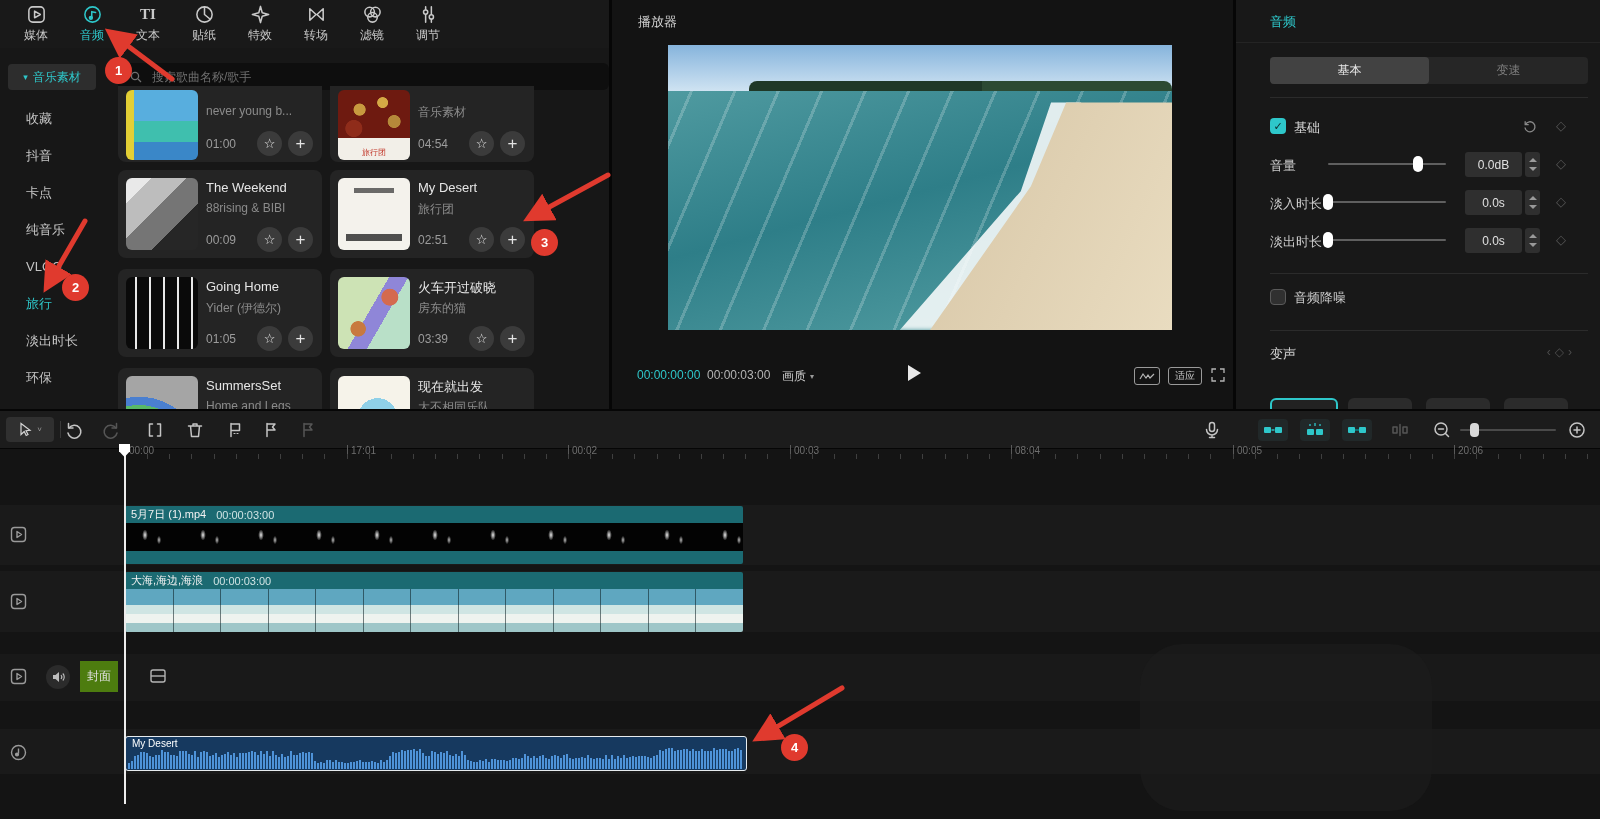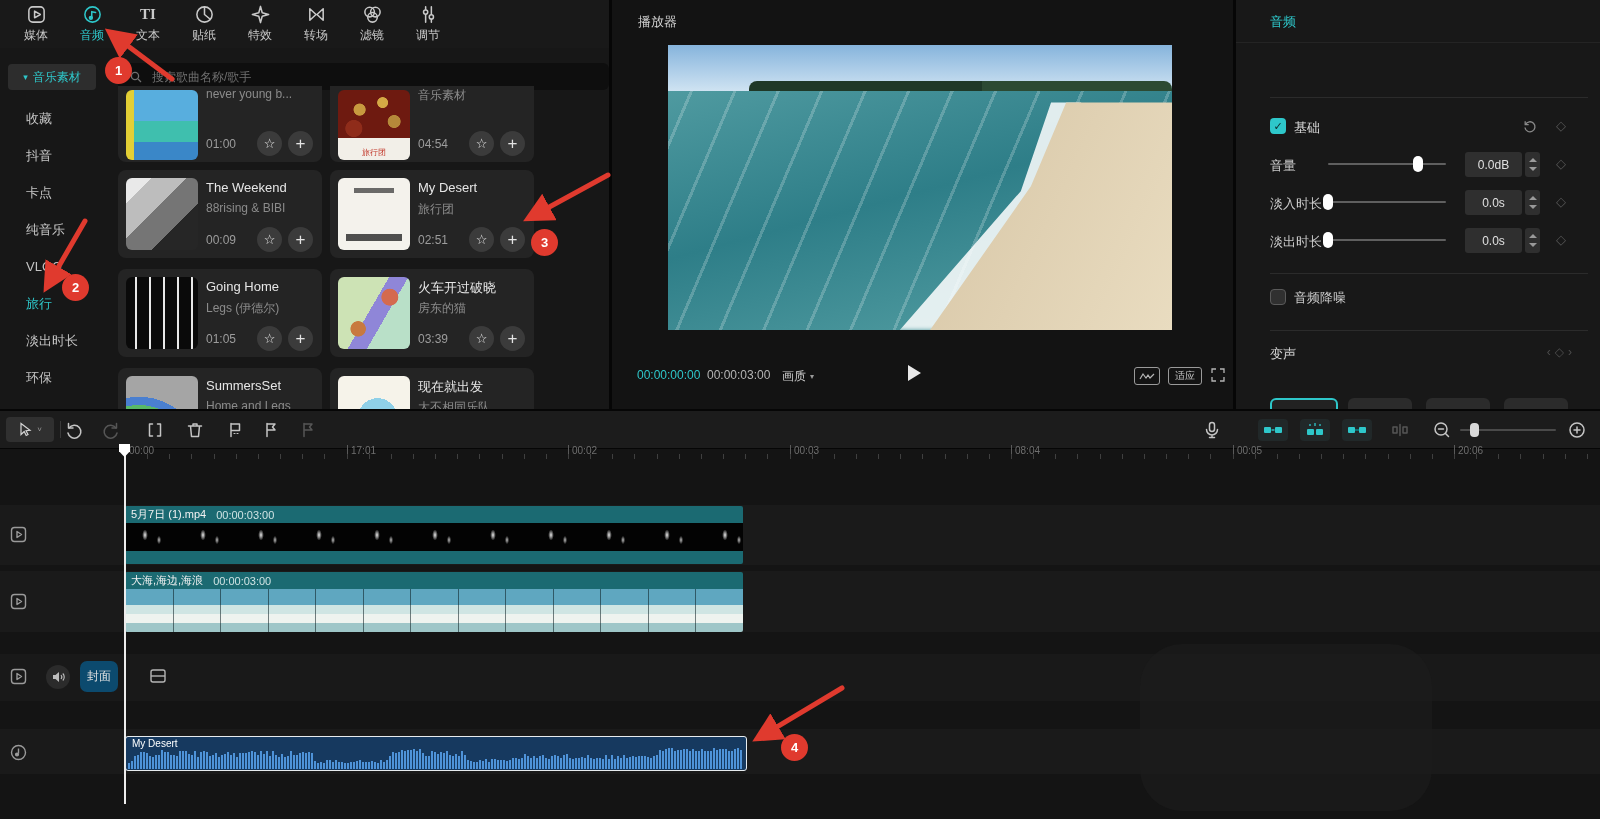--- a/index.html
+++ b/index.html
@@ -32,21 +32,21 @@
   .search input{background:transparent;border:none;outline:none;color:#bbb;font-size:12px;width:400px;font-family:inherit;}
   .search input::placeholder{color:#6f6f6f;}
 
   
   .song-card{position:absolute;width:204px;height:88px;background:#242424;border-radius:8px;}
   .song-card.clipped{height:76px;border-radius:0 0 8px 8px;}
   .thumb{position:absolute;left:8px;top:8px;width:72px;height:72px;border-radius:6px;overflow:hidden;}
   .clipped .thumb{top:4px;height:70px;}
   .s-title{position:absolute;left:88px;top:10px;width:108px;font-size:13px;color:#e6e6e6;white-space:nowrap;overflow:hidden;}
   .s-artist{position:absolute;left:88px;top:31px;width:108px;font-size:12px;color:#8b8b8b;white-space:nowrap;overflow:hidden;}
-  .clipped .s-artist{top:1px;}
+  .clipped .s-artist{top:18px;}
   .s-dur{position:absolute;left:88px;bottom:11px;font-size:12px;color:#9c9c9c;}
   .icon-btn{position:absolute;bottom:6px;width:25px;height:25px;border-radius:50%;background:#3b3b3b;color:#e3e3e3;display:flex;align-items:center;justify-content:center;font-size:13px;}
   .icon-btn.star{right:40px;}
   .icon-btn.plus{right:9px;font-size:17px;}
   .art-logo{position:absolute;left:50%;transform:translateX(-50%);bottom:2px;font-size:8px;color:#c13325;white-space:nowrap;}
   .art0{background:linear-gradient(90deg,#e3cf35 0 8px,rgba(0,0,0,0) 8px),linear-gradient(180deg,#58aede 0 45%,#3fbfae 45% 75%,#3a87c8 75%);}
   .art1{background:radial-gradient(circle at 30% 28%,#c89a3f 0 8%,rgba(0,0,0,0) 9%),radial-gradient(circle at 62% 18%,#d4a945 0 7%,rgba(0,0,0,0) 8%),radial-gradient(circle at 78% 45%,#b5893a 0 9%,rgba(0,0,0,0) 10%),radial-gradient(circle at 22% 55%,#8f2c1a 0 12%,rgba(0,0,0,0) 13%),linear-gradient(180deg,#6e1a10 0 68%,#f2efe8 68%);}
   .art2{background:linear-gradient(135deg,#e9e9e9 0 18%,#bdbdbd 18% 42%,#757575 42% 68%,#262626 68%);}
   .art3{background:linear-gradient(180deg,rgba(60,60,60,.75) 0 0) 50% 10px/40px 5px no-repeat,linear-gradient(180deg,rgba(50,50,50,.85) 0 0) 50% 56px/56px 7px no-repeat,#f4f2ec;}
   .art4{background:repeating-linear-gradient(90deg,#0a0a0a 0 9px,#e8e8e8 9px 11px,#0a0a0a 11px 14px);}
@@ -123,21 +123,21 @@
   .clip1-foot{height:13px;background:#1b6a72;}
   .clip2-body{height:43px;background:repeating-linear-gradient(90deg,rgba(8,26,30,.55) 0 1px,rgba(0,0,0,0) 1px 47.5px),linear-gradient(180deg,#5fa7c0 0 38%,#cfe5e3 38% 58%,#eef3ef 58% 78%,#9ec6c8 78%);}
   .audio-clip{position:absolute;left:125px;top:325px;width:620px;height:33px;background:#16395f;border:1px solid #e7ecef;border-radius:3px;}
   .audio-name{position:absolute;left:6px;top:1px;font-size:10px;color:#fff;}
   #waveform{position:absolute;left:2px;right:2px;bottom:1px;height:22px;display:flex;align-items:flex-end;gap:1px;overflow:hidden;}
   .wbar{width:2px;background:#4e93d9;flex:0 0 auto;}
 
   .rail-ic{position:absolute;left:10px;width:17px;height:17px;}
   .rail-ic svg{width:17px;height:17px;stroke:#9a9a9a;fill:none;stroke-width:1.4;stroke-linejoin:round;}
   .spk{position:absolute;left:46px;top:254px;width:24px;height:24px;border-radius:50%;background:#2b2b2b;display:flex;align-items:center;justify-content:center;}
-  .cover-btn{position:absolute;left:80px;top:250px;width:38px;height:31px;background:#0c4a6e;border-radius:7px;color:#e2e2e2;font-size:12px;display:flex;align-items:center;justify-content:center;}
+  .cover-btn{position:absolute;left:80px;top:250px;width:38px;height:31px;background:#4d7c0f;border-radius:0;color:#e2e2e2;font-size:12px;display:flex;align-items:center;justify-content:center;}
   .film-ic{position:absolute;left:149px;top:256px;width:18px;height:18px;}
   .blob{position:absolute;left:1140px;top:233px;width:292px;height:167px;border-radius:42px;background:#1d1d1d;opacity:.6;}
   .playhead-line{position:absolute;left:124px;top:33px;width:2px;height:360px;background:#ededed;}
   .playhead-head{position:absolute;left:119px;top:33px;width:11px;height:13px;background:#fff;clip-path:polygon(0 0,100% 0,100% 55%,50% 100%,0 55%);}
 
   
   #ann{position:absolute;left:0;top:0;pointer-events:none;}
   .badge{position:absolute;width:27px;height:27px;border-radius:50%;background:#e03a2e;color:#fff;font-size:13px;font-weight:bold;display:flex;align-items:center;justify-content:center;pointer-events:none;}
 </style>
 </head>
@@ -256,21 +256,21 @@
       <div class="thumb art3"></div>
       <div class="s-title">My Desert</div>
       <div class="s-artist">旅行团</div>
       <div class="s-dur">02:51</div>
       <div class="icon-btn star">☆</div>
       <div class="icon-btn plus">+</div>
     </div>
     <div class="song-card" style="left:118px;top:269px;">
       <div class="thumb art4"></div>
       <div class="s-title">Going Home</div>
-      <div class="s-artist">Legs (伊德尔)</div>
+      <div class="s-artist">Yider (伊德尔)</div>
       <div class="s-dur">01:05</div>
       <div class="icon-btn star">☆</div>
       <div class="icon-btn plus">+</div>
     </div>
     <div class="song-card" style="left:330px;top:269px;">
       <div class="thumb art5"></div>
       <div class="s-title">火车开过破晓</div>
       <div class="s-artist">房东的猫</div>
       <div class="s-dur">03:39</div>
       <div class="icon-btn star">☆</div>
@@ -320,20 +320,24 @@
             <path d="M2 6V2h4M10 2h4v4M14 10v4h-4M6 14H2v-4" stroke="#b5b5b5" fill="none" stroke-width="1.3"></path>
           </svg>
       </span>
     </div>
   </div>
 
   <div id="right-panel">
     <div class="insp-title">音频</div>
     <div class="insp-hdiv"></div>
 
+    <div class="tabs">
+      <div class="tab-seg on">基本</div>
+      <div class="tab-seg off">变速</div>
+    </div>
     <div class="insp-div div1"></div>
 
     <div class="chk on" style="left:34px;top:118px;">✓</div>
     <div class="insp-label" style="left:58px;top:119px;color:#dedede;">基础</div>
     <div class="reset-ic" style="left:286px;top:118px;">
       <svg viewBox="0 0 16 16">
           <path d="M3.5 6.5a5 5 0 1 1-.5 3" stroke="#8a8a8a" fill="none" stroke-width="1.3"></path>
           <path d="M3.2 3.2v3.5h3.5" stroke="#8a8a8a" fill="none" stroke-width="1.3"></path>
         </svg>
     </div>

